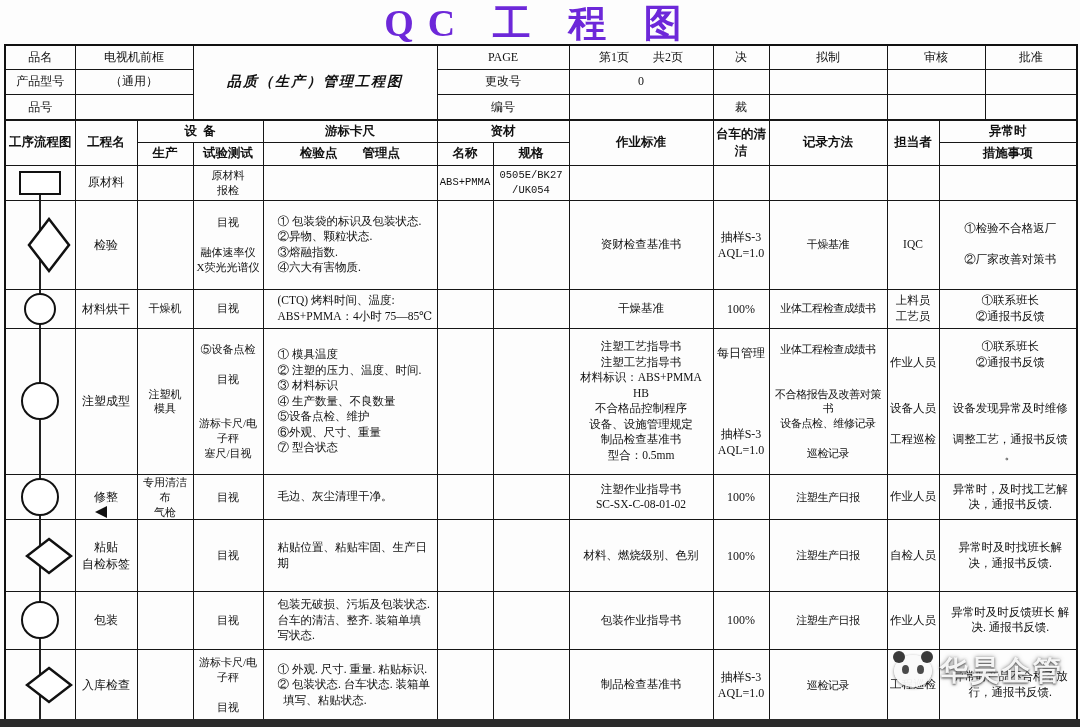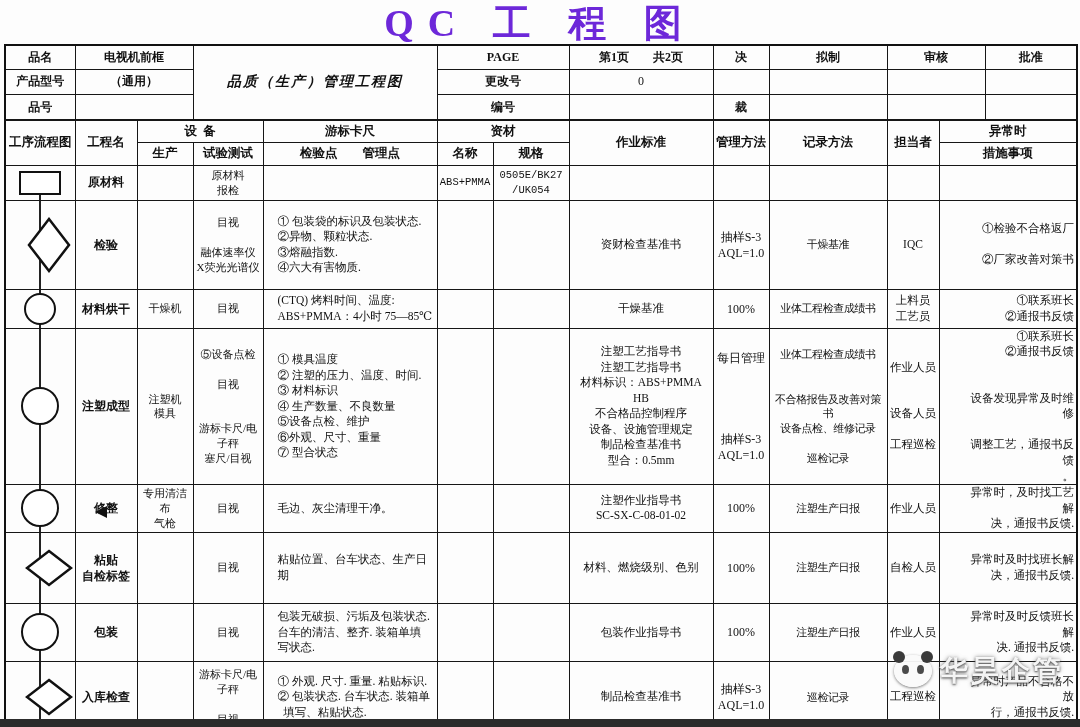--- a/index.html
+++ b/index.html
@@ -14,30 +14,30 @@
   table.qc{
     border-collapse:collapse;table-layout:fixed;
     margin-left:4px;width:1072px;border:2px solid #111;
   }
   td{
     border:1px solid #161616;vertical-align:middle;text-align:center;
     font-size:12px;line-height:1.35;white-space:pre-wrap;padding:0 2px;
     overflow:hidden;
   }
   tr.ch td{border-top-width:2px;}
-  td.b{font-weight:700;}
+  td.b{font-weight:400;}
   td.hcell{font-weight:700;font-size:12.5px;}
   td.doc-title{font-weight:700;font-size:14px;letter-spacing:2px;font-style:italic;}
   td.items{text-align:left;padding-left:14px;font-size:11.5px;}
   td.test{font-size:11px;padding:0 1px;}
   td.prod{font-size:11px;}
   td.mat{font-size:10.5px;font-family:"Liberation Mono","DejaVu Sans Mono",monospace;}
   td.rec{font-size:11px;letter-spacing:-0.4px;}
   td.owner{font-size:11.5px;}
-  td.meas{text-align:right;padding-left:21px;font-size:11.5px;}
+  td.meas{text-align:center;padding-left:7px;font-size:11.5px;}
   td.std{font-size:11.5px;}
   
   td.flow{position:relative;padding:0;}
   td.flow::before{
     content:"";position:absolute;left:calc(50% - 1px);top:0;bottom:0;
     width:1.5px;background:#222;
   }
   td.flow.line-start::before{top:50%;}
   td.flow.line-end::before{bottom:50%;}
   .sym{position:relative;z-index:1;display:inline-block;vertical-align:middle;}
@@ -122,21 +122,21 @@
     <td></td>
   </tr>
 
   <tr class="ch" style="height:22px">
     <td class="hcell" rowspan="2">工序流程图</td>
     <td class="hcell" rowspan="2">工程名</td>
     <td class="hcell" colspan="2">设  备</td>
     <td class="hcell">游标卡尺</td>
     <td class="hcell" colspan="2">资材</td>
     <td class="hcell" rowspan="2">作业标准</td>
-    <td class="hcell" rowspan="2">管理方法</td>
+    <td class="hcell" rowspan="2">台车的清洁</td>
     <td class="hcell" rowspan="2">记录方法</td>
     <td class="hcell" rowspan="2">担当者</td>
     <td class="hcell" colspan="2">异常时</td>
   </tr>
   <tr style="height:23px">
     <td class="hcell">生产</td>
     <td class="hcell">试验测试</td>
     <td class="hcell">检验点　　管理点</td>
     <td class="hcell">名称</td>
     <td class="hcell">规格</td>
@@ -286,21 +286,21 @@
   <tr style="height:42px">
     <td class="flow">
       <svg class="sym" width="48" height="38" viewBox="0 0 48 38">
             <polygon points="24,2 46,19 24,36 2,19" fill="#fff" stroke="#111" stroke-width="2.5"></polygon>
           </svg>
     </td>
     <td class="b">粘贴
 自检标签</td>
     <td class="prod"></td>
     <td class="test">目视</td>
-    <td class="items">粘贴位置、台车状态、生产日期</td>
+    <td class="items">粘贴位置、粘贴牢固、生产日期</td>
     <td class="mat"></td>
     <td class="mat"></td>
     <td class="std">材料、燃烧级别、色别</td>
     <td>100%</td>
     <td class="rec">注塑生产日报</td>
     <td class="owner">自检人员</td>
     <td class="meas" colspan="2">异常时及时找班长解
 决，通报书反馈.</td>
   </tr>
 

